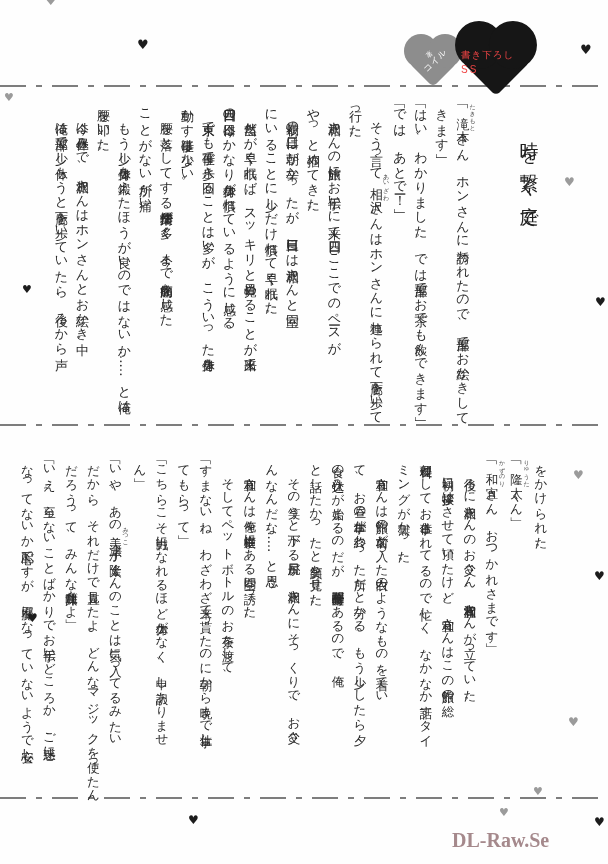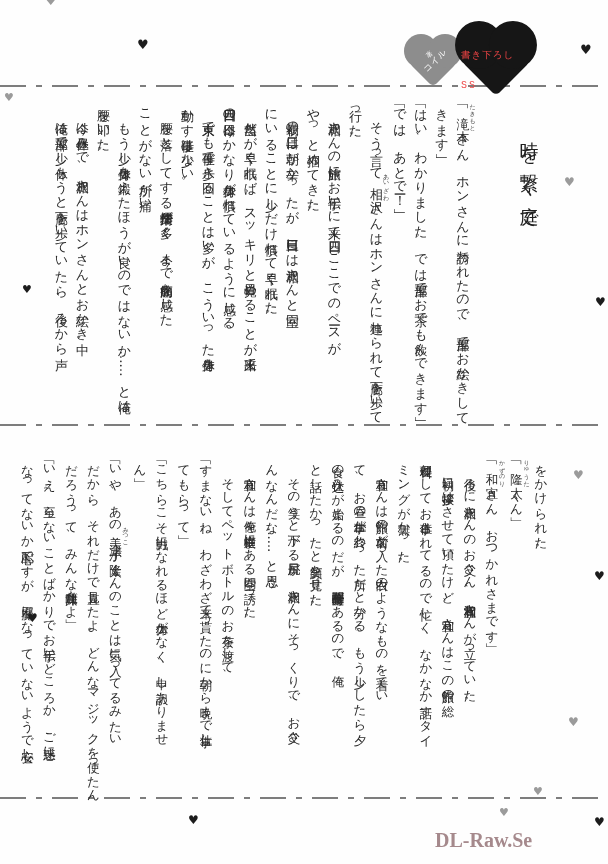--- a/index.html
+++ b/index.html
@@ -2,43 +2,43 @@
 <html><head>
 <meta charset="utf-8">
 <style>
   html,body{margin:0;padding:0;background:#ffffff;}
   .page{position:relative;width:608px;height:864px;background:#fefefe;overflow:hidden;
         font-family:"DejaVu Serif","Liberation Serif",serif;color:#262626;}
 
   
   .wm-top{position:absolute;left:58px;top:5px;font-family:"Liberation Sans","DejaVu Sans",sans-serif;
           font-weight:bold;font-size:17px;letter-spacing:.5px;color:#ee858b;}
-  .wm-bottom{position:absolute;left:435px;top:829px;font-family:"Liberation Serif","DejaVu Serif",serif;
+  .wm-bottom{position:absolute;left:452px;top:829px;font-family:"Liberation Serif","DejaVu Serif",serif;
           font-weight:bold;font-size:20px;color:#a5898c;}
 
   
   .rule{position:absolute;left:0;width:608px;height:2px;z-index:1;
         background:repeating-linear-gradient(to right,#7d7d7d 0 26px,transparent 26px 36px,#7d7d7d 36px 42px,transparent 42px 52px);}
   .rule-top{top:85px;}
   .rule-mid{top:424px;}
   .rule-bottom{top:797px;}
 
   
   .heart{position:absolute;transform:rotate(-45deg);border-radius:5px;}
   .heart::before,.heart::after{content:"";position:absolute;border-radius:50%;background:inherit;}
   .heart-black{left:472px;top:38px;width:48px;height:48px;background:#161616;z-index:4;}
   .heart-black::before{width:48px;height:48px;top:-24px;left:0;}
   .heart-black::after{width:48px;height:48px;top:0;left:24px;}
   .heart-gray{left:416px;top:46px;width:34px;height:34px;background:#8d8d8d;z-index:3;}
   .heart-gray::before{width:34px;height:34px;top:-17px;left:0;}
   .heart-gray::after{width:34px;height:34px;top:0;left:17px;}
   .badge-ss-text{position:absolute;left:461px;top:49px;width:70px;z-index:5;text-align:left;color:#ef4444;}
   .badge-ss-line1{display:block;font-size:9.5px;letter-spacing:1px;}
-  .badge-ss-line2{display:block;font-size:10px;letter-spacing:2px;margin-top:18px;
-                  font-family:Liberation Mono, monospace;}
+  .badge-ss-line2{display:block;font-size:10px;letter-spacing:2px;margin-top:2px;
+                  font-family:Liberation Sans, sans-serif;}
   .badge-author-text{position:absolute;left:409px;top:50px;width:48px;z-index:5;text-align:center;color:#fff;
                   transform:rotate(-45deg);line-height:1.1;}
   .badge-author-top{display:block;font-size:6.5px;}
   .badge-author-main{display:block;font-size:8.5px;letter-spacing:1px;}
 
   
   .title{position:absolute;top:126px;right:65px;height:280px;z-index:2;
          writing-mode:vertical-rl;font-size:19px;letter-spacing:5.5px;color:#1f1f1f;}
 
   

